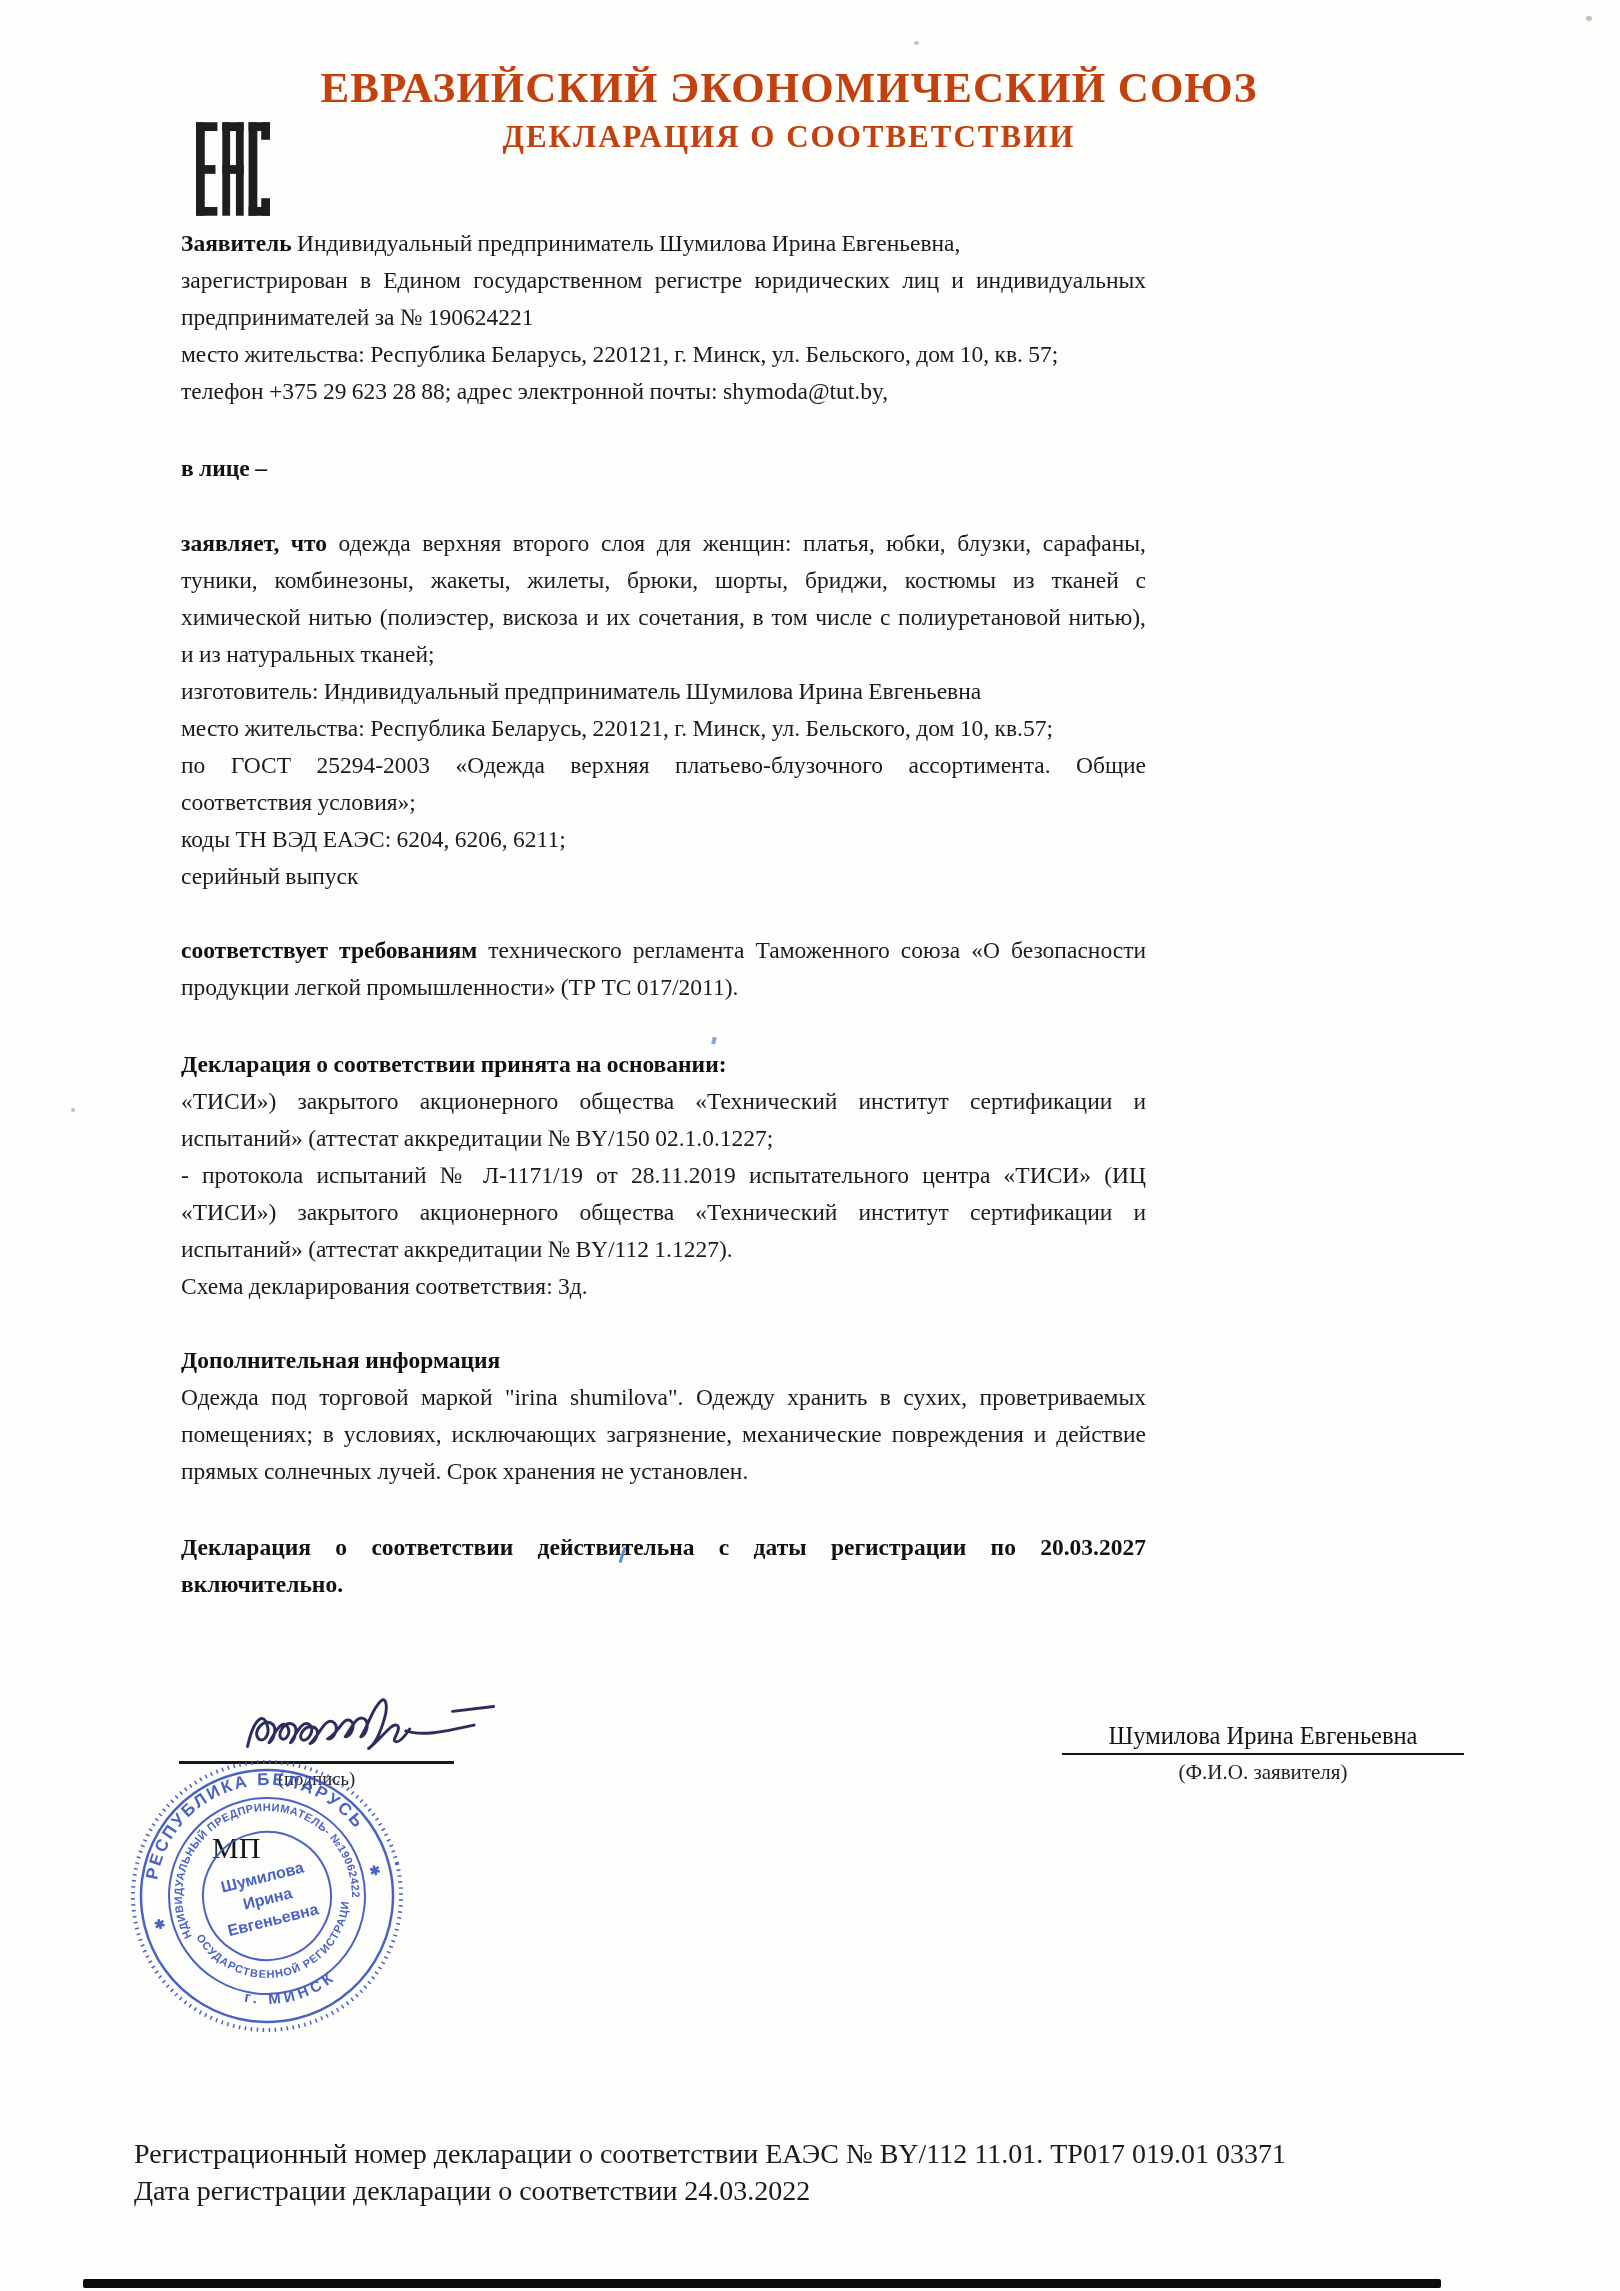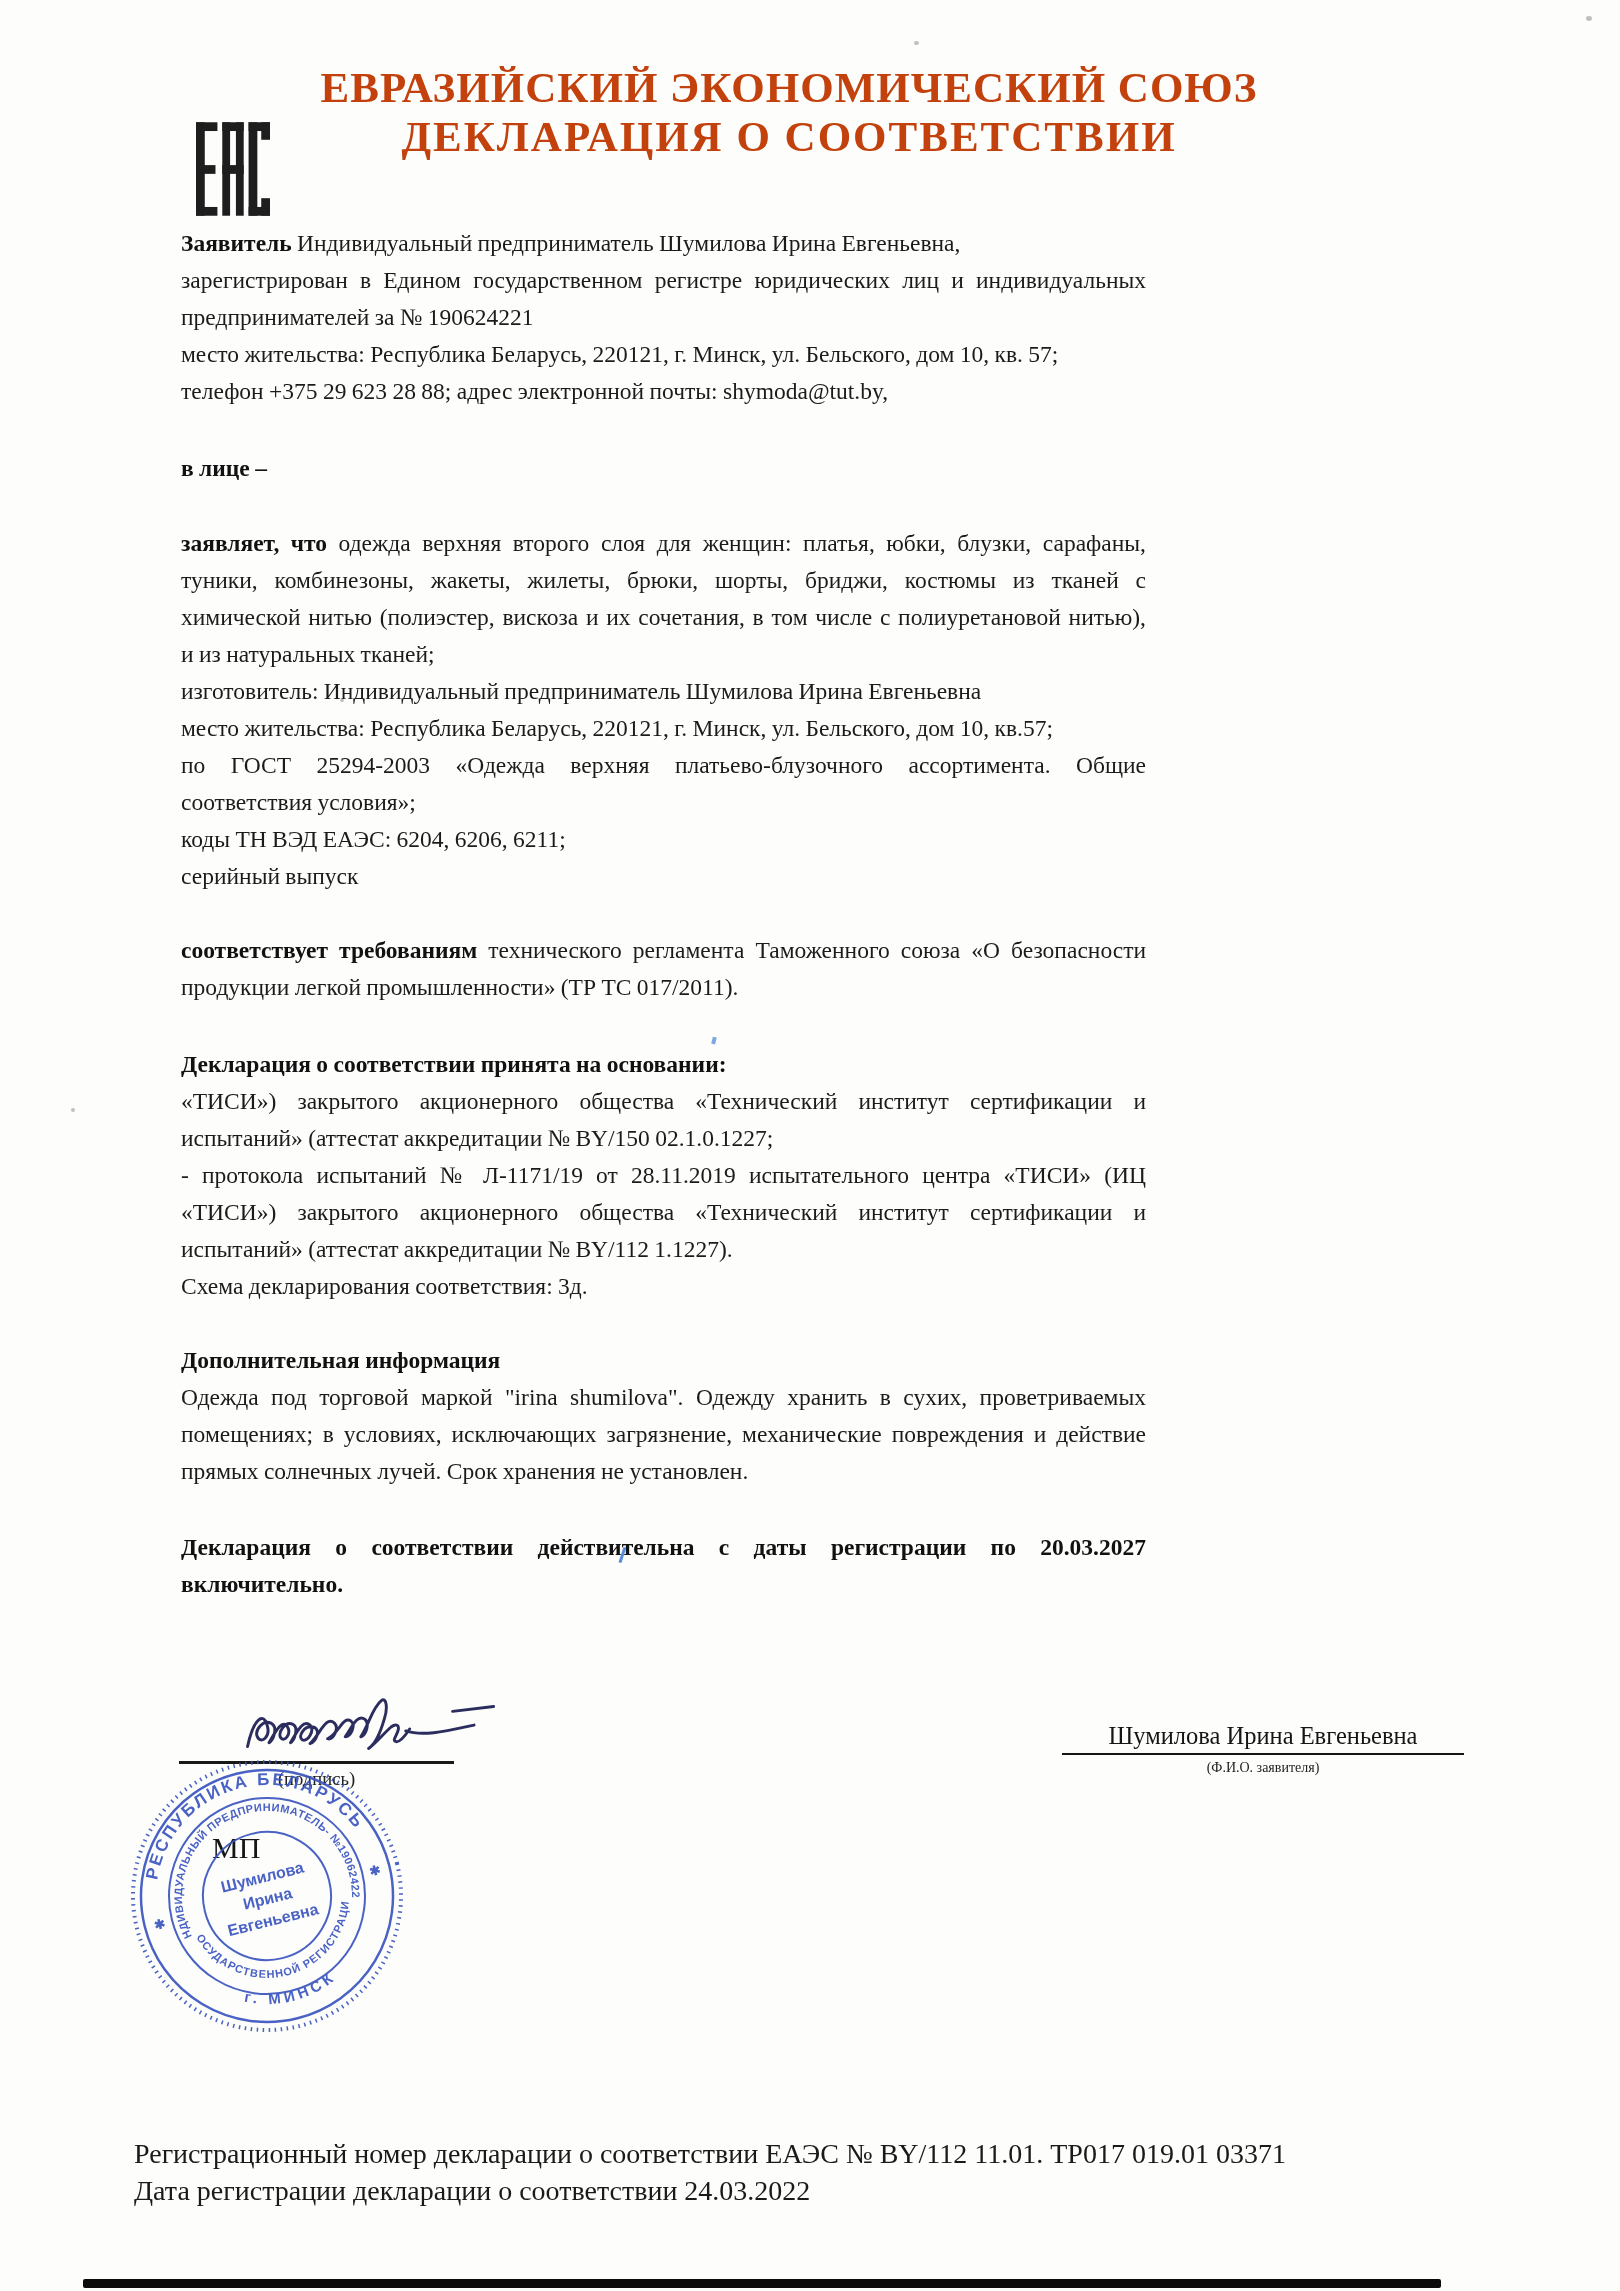--- a/index.html
+++ b/index.html
@@ -6,35 +6,35 @@
   .page {
     position:relative; width:1620px; height:2292px; margin:0 auto;
     background:#fdfdfb; font-family:"Liberation Serif", serif; color:#1b1b1b;
     overflow:hidden;
   }
   
   .eac { position:absolute; left:196px; top:122px; width:74px; height:94px; }
   
   .title { position:absolute; left:304px; top:63px; width:970px; text-align:center; font-weight:bold; color:#c2410c; }
   .title .t1 { font-size:43px; line-height:49px; letter-spacing:1px; }
-  .title .t2 { font-size:43px; line-height:49px; letter-spacing:2px; }
+  .title .t2 { font-size:31px; line-height:49px; letter-spacing:2px; }
   
   .body { position:absolute; left:181px; top:225px; width:965px; }
   .doc-line { height:37px; line-height:37px; font-size:23.5px; overflow:hidden; word-spacing:-0.5px; }
   .doc-line.just { text-align:justify; text-align-last:justify; }
   .doc-line b { font-weight:bold; color:#111; }
   
   .sig-svg { position:absolute; left:241px; top:1686px; width:265px; height:83px; }
   .sig-underline { position:absolute; left:179px; top:1761px; width:275px; height:2.9px; background:#181818; }
   .sig-caption { position:absolute; left:179px; top:1768px; width:275px; text-align:center; font-size:18.6px; color:#222; }
   .mp { position:absolute; left:212px; top:1831px; font-size:30px; color:#161616; }
   
   .declarant { position:absolute; left:1062px; top:1722px; width:402px; text-align:center; }
   .declarant .name { display:block; font-size:24.5px; color:#151515; border-bottom:2px solid #151515; padding-bottom:2.9px; }
-  .declarant .cap { display:block; margin-top:4.9px; font-size:14px; color:#222; }
+  .declarant .cap { display:block; margin-top:4.9px; font-size:21px; color:#222; }
   
   .stamp { position:absolute; left:127px; top:1756px; width:280px; height:280px; transform:rotate(-14deg); opacity:0.92; }
   .stamp svg { width:100%; height:100%; }
   .stamp circle { fill:none; stroke:var(--stamp-color,#3a55c0); }
   .stamp text { fill:var(--stamp-color,#3a55c0); font-family:"Liberation Sans", sans-serif; font-weight:bold; }
   
   .footer { position:absolute; left:124px; top:2135px; font-size:28px; line-height:37px; color:#1a1a1a;margin-left:10px; }
   
   .scan-bar { position:absolute; left:83px; top:2279px; width:1358px; height:8.8px; background:#0b0b0b; border-radius:2px; }
   .blue-tick { position:absolute; left:621px; top:1547px; width:2.9px; height:15.7px; background:#2a6fd4; transform:rotate(18deg); opacity:.8; }

